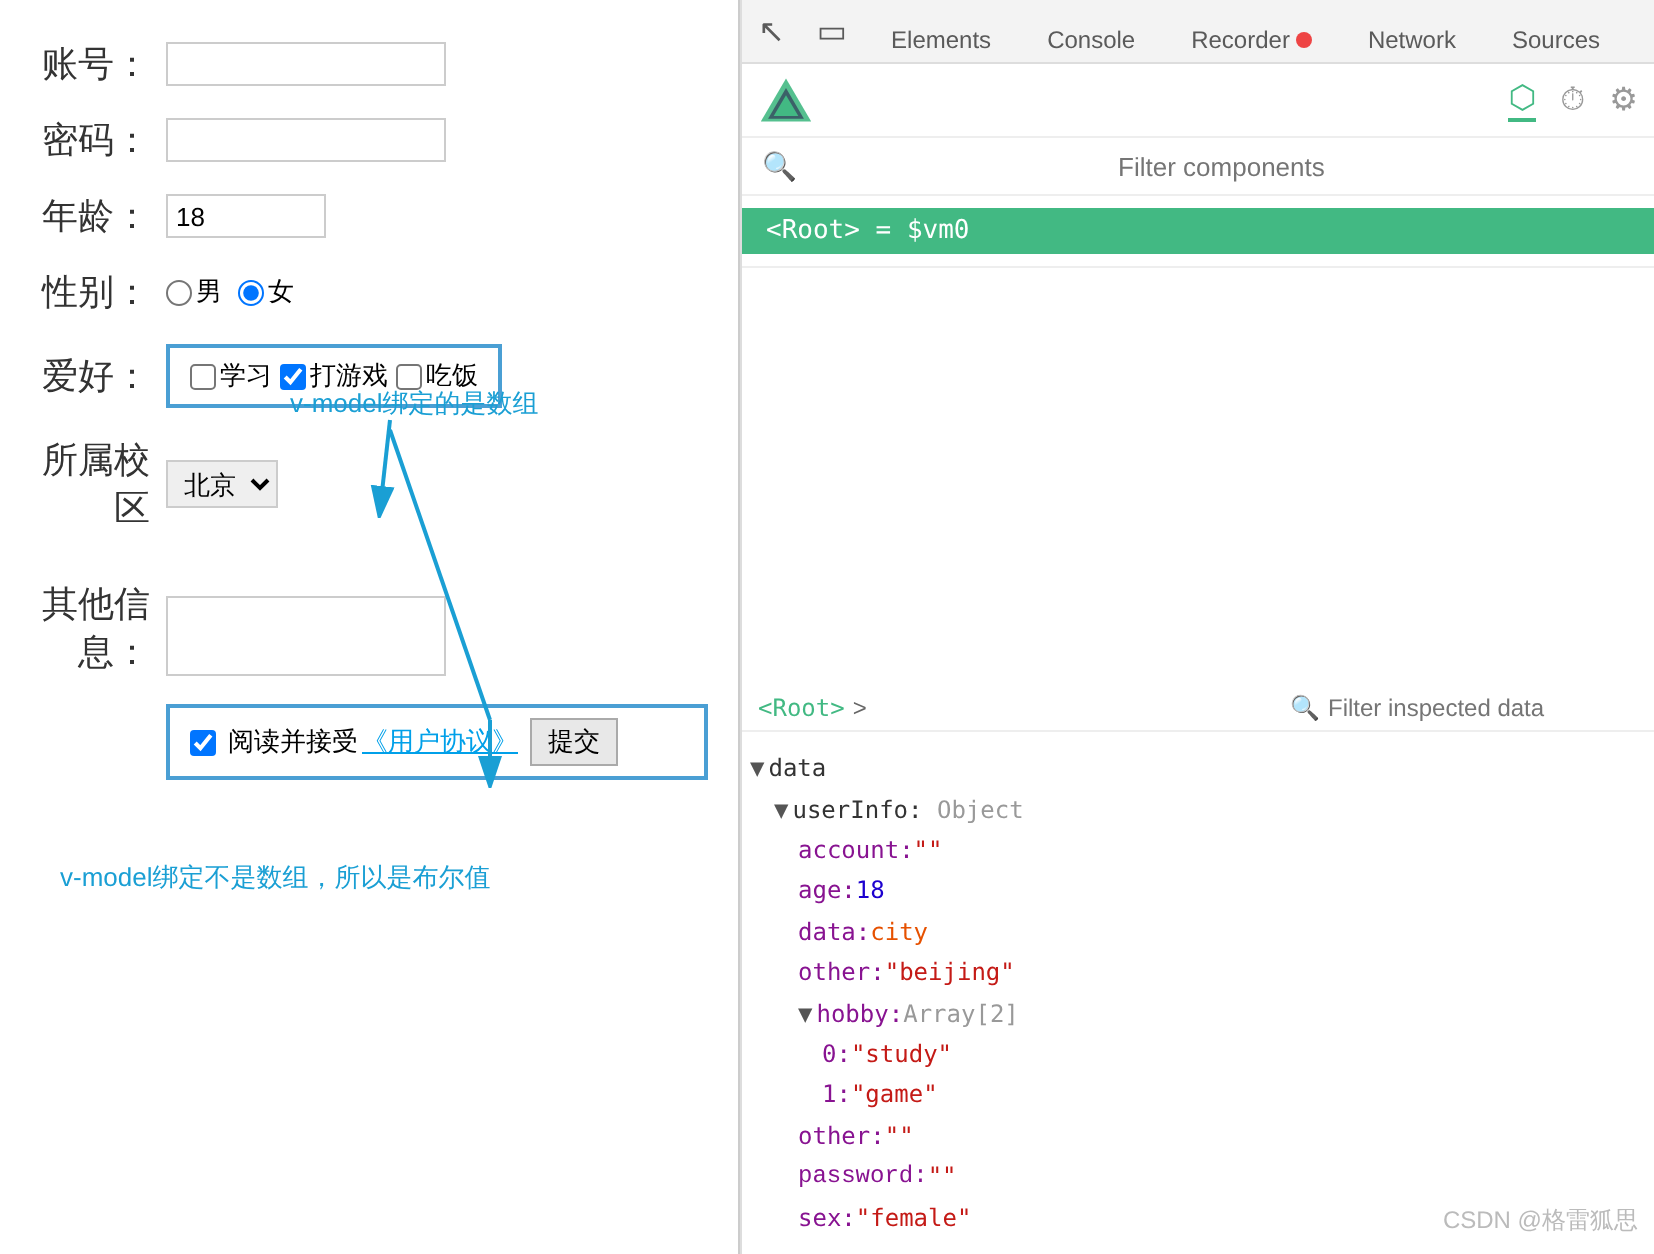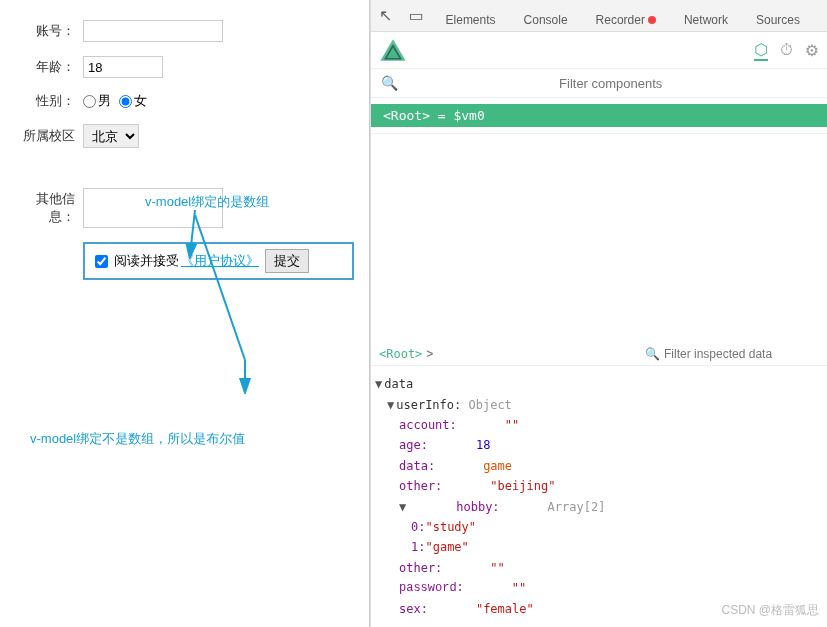--- a/index.html
+++ b/index.html
@@ -25,21 +25,21 @@
     .form-row {
       display: flex;
       align-items: center;
       margin-bottom: 14px;
     }
 
     .form-label {
       width: 60px;
       text-align: right;
       margin-right: 8px;
-      font-size: 13px;
+      font-size: 18px;
       color: #333;
     }
 
     .form-input-text {
       border: 1px solid #ccc;
       height: 22px;
       width: 140px;
       padding: 2px 4px;
       font-size: 13px;
     }
@@ -329,21 +329,21 @@
 
     .data-value-num {
       color: #1c00cf;
     }
 
     .data-value-bool-true {
       color: #e65100;
     }
 
     .indent1 { padding-left: 12px; }
-    .indent2 { padding-left: 24px; gap: 48px; }
+    .indent2 { padding-left: 24px; }
     .indent3 { padding-left: 36px; }
 
     .data-line {
       line-height: 1.7;
       display: flex;
       align-items: center;
     }
 
     .expand-triangle {
       cursor: pointer;
@@ -378,55 +378,76 @@
         <path d="M0,0 L0,6 L9,3 z" fill="#1a9fd4"></path>
       </marker>
     </defs>
   </svg>
 
   <div class="form-row">
     <span class="form-label">账号：</span>
     <input type="text" class="form-input-text" value="" style="">
   </div>
 
+  <div class="form-row">
+    <span class="form-label">密码：</span>
+    <input type="text" class="form-input-text" value="" style="">
+  </div>
 
   <div class="form-row">
     <span class="form-label">年龄：</span>
     <input type="number" class="form-input-number" value="18" style="">
   </div>
 
   <div class="form-row">
     <span class="form-label">性别：</span>
     <div class="radio-group">
       <label>
         <input type="radio" name="sex" style="">
         <span>男</span>
       </label>
       <label>
         <input type="radio" name="sex" checked="" style="">
         <span>女</span>
       </label>
     </div>
   </div>
 
+  <div class="form-row">
+    <span class="form-label">爱好：</span>
+    <div class="hobby-box">
+      <label>
+        <input type="checkbox" style="">
+        <span>学习</span>
+      </label>
+      <label>
+        <input type="checkbox" checked="" style="">
+        <span>打游戏</span>
+      </label>
+      <label>
+        <input type="checkbox" style="">
+        <span>吃饭</span>
+      </label>
+    </div>
+  </div>
 
   <div class="form-row">
     <span class="form-label">所属校区</span>
     <select class="form-select">
       <option>北京</option>
       <option>上海</option>
       <option>广州</option>
     </select>
   </div>
 
   <div class="annotation-vmodel-array">
     <span>v-model绑定的是数组</span>
   </div>
 
-  <div class="form-row" style="margin-top: 40px;">
+  <div class="form-row" style="margin-top: 24px; align-items: flex-end;">
     <span class="form-label">其他信息：</span>
     <textarea class="textarea-input" style=""></textarea>
   </div>
 
   <div class="agree-box">
     <input type="checkbox" checked="" style="">
     <label>
       <span>阅读并接受</span>
         <a class="agree-link">《用户协议》</a>
     </label>
@@ -513,21 +534,21 @@
         <span class="data-value-str">""</span>
       </div>
 
       <div class="data-line indent2">
         <span style="color:#881391;">age: </span>
         <span class="data-value-num">18</span>
       </div>
 
       <div class="data-line indent2">
         <span style="color:#881391;">data: </span>
-        <span class="data-value-bool-true">game</span>
+        <span class="data-value-bool-true">city</span>
       </div>
 
       <div class="data-line indent2">
         <span style="color:#881391;">other: </span>
         <span class="data-value-str">"beijing"</span>
       </div>
 
       <div class="data-line indent2">
         <span class="expand-triangle">▼</span>
         <span style="color:#881391;">hobby: </span>

